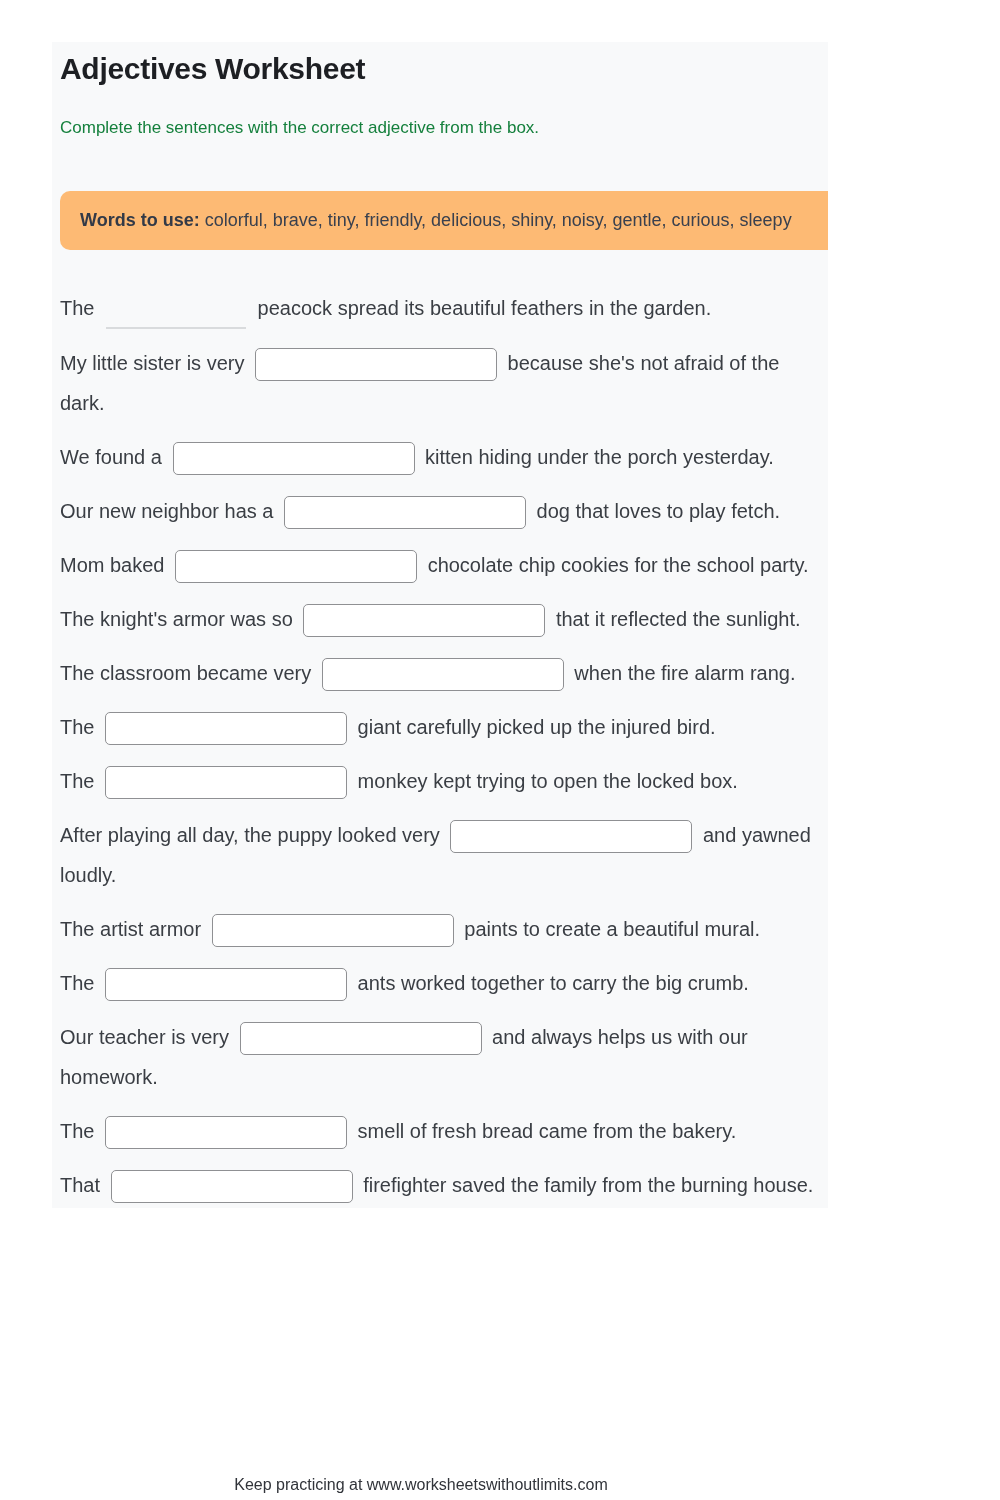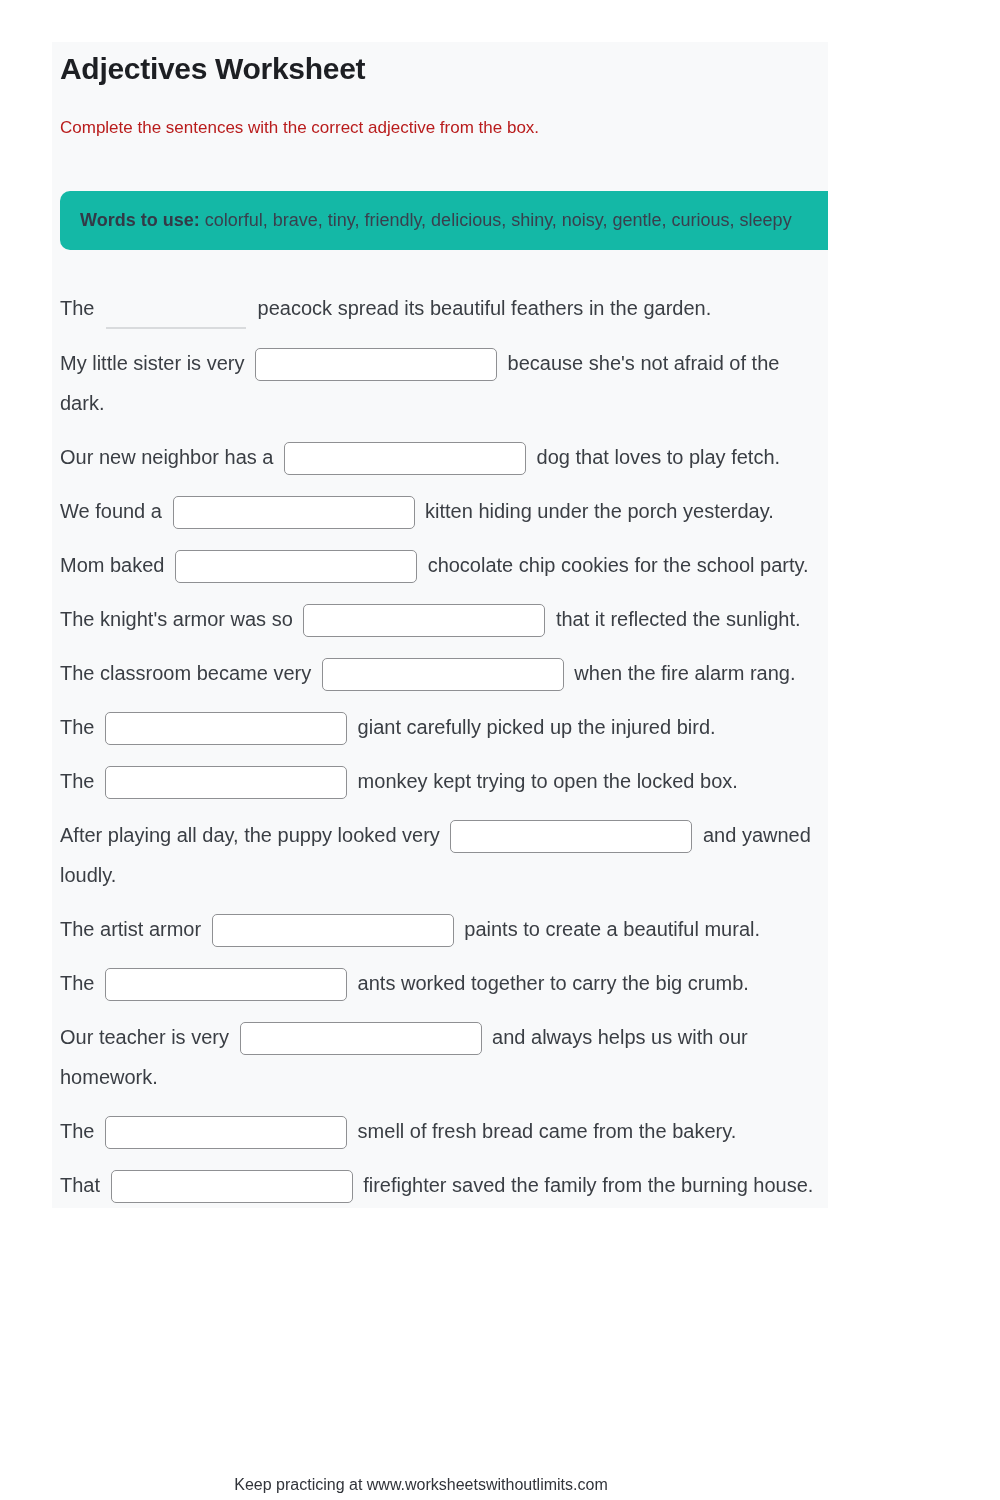--- a/index.html
+++ b/index.html
@@ -40,25 +40,25 @@
     margin: 0;
   }
   .book-icon {
     margin-right: 32px;
     margin-top: 2px;
   }
   .subtitle {
     margin-top: 17px;
     font-size: 17px;
     line-height: 22px;
-    color: #b91c1c;
+    color: #15803d;
   }
   .word-bank {
     margin-top: 52px;
-    background: #14b8a6;
+    background: #fdba74;
     border-radius: 10px;
     padding: 15px 20px;
     box-sizing: border-box;
     font-size: 18px;
     line-height: 29px;
     color: #39404e;
   }
   .word-bank-inner {
     display: block;
     max-width: 800px;
@@ -148,22 +148,22 @@
     <div class="subtitle">Complete the sentences with the correct adjective from the box.</div>
 
     <div class="word-bank">
       <span class="word-bank-inner"><span class="word-bank-label">Words to use:</span> <span>colorful, brave, tiny, friendly, delicious, shiny, noisy, gentle, curious, sleepy</span></span>
     </div>
 
     <div class="sentences">
         <p class="sentence"><span>The</span> <input type="text" class="blank-underline" style=""> <span>peacock spread its beautiful feathers in the garden.</span></p>
         <p class="sentence"><span>My little sister is very</span> <input type="text" class="blank-box" style=""> <span>because she's not afraid of the
 dark.</span></p>
+        <p class="sentence"><span>We found a</span> <input type="text" class="blank-box" style=""> <span>kitten hiding under the porch yesterday.</span></p>
         <p class="sentence"><span>Our new neighbor has a</span> <input type="text" class="blank-box" style=""> <span>dog that loves to play fetch.</span></p>
-        <p class="sentence"><span>We found a</span> <input type="text" class="blank-box" style=""> <span>kitten hiding under the porch yesterday.</span></p>
         <p class="sentence"><span>Mom baked</span> <input type="text" class="blank-box" style=""> <span>chocolate chip cookies for the school party.</span></p>
         <p class="sentence"><span>The knight's armor was so</span> <input type="text" class="blank-box" style=""> <span>that it reflected the sunlight.</span></p>
         <p class="sentence"><span>The classroom became very</span> <input type="text" class="blank-box" style=""> <span>when the fire alarm rang.</span></p>
         <p class="sentence"><span>The</span> <input type="text" class="blank-box" style=""> <span>giant carefully picked up the injured bird.</span></p>
         <p class="sentence"><span>The</span> <input type="text" class="blank-box" style=""> <span>monkey kept trying to open the locked box.</span></p>
         <p class="sentence"><span>After playing all day, the puppy looked very</span> <input type="text" class="blank-box" style=""> <span>and yawned
 loudly.</span></p>
         <p class="sentence"><span>The artist armor</span> <input type="text" class="blank-box" style=""> <span>paints to create a beautiful mural.</span></p>
         <p class="sentence"><span>The</span> <input type="text" class="blank-box" style=""> <span>ants worked together to carry the big crumb.</span></p>
         <p class="sentence"><span>Our teacher is very</span> <input type="text" class="blank-box" style=""> <span>and always helps us with our

